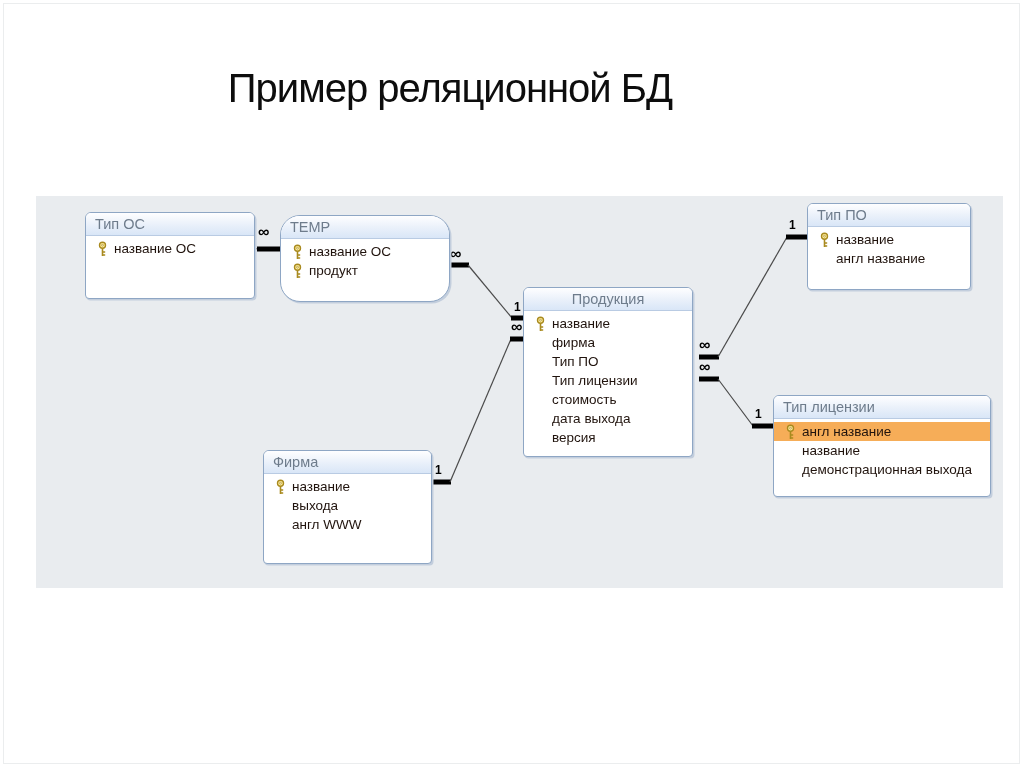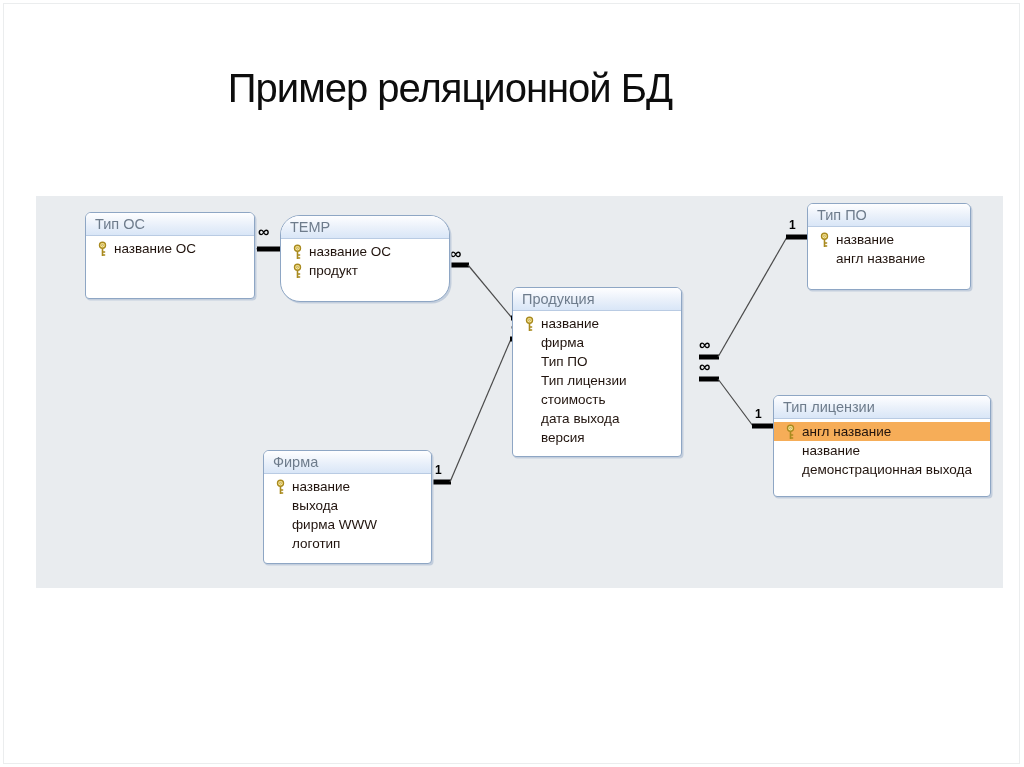--- a/index.html
+++ b/index.html
@@ -125,21 +125,21 @@
           <svg width="11" height="16" viewBox="0 0 11 16">
             <circle cx="5.5" cy="4.2" r="3" fill="#ffef9e" stroke="#a98a1f" stroke-width="1.4"></circle>
             <circle cx="5.5" cy="4.2" r="0.95" fill="#fffef2" stroke="#a98a1f" stroke-width="0.7"></circle>
             <path d="M5.5 7.2 V15 M5.5 11 H8.2 M5.5 14 H8.2" stroke="#a98a1f" stroke-width="1.6" fill="none"></path>
           </svg>
         </span>
         <span>продукт</span>
       </div>
     </div>
 </div>
-<div class="tbl" style="left:512px;top:287px;width:168px;height:168px;">
+<div class="tbl" style="left:523px;top:287px;width:168px;height:168px;text-align:center;">
   <div class="tbl-h">Продукция</div>
   <div class="tbl-b">
       <div class="row">
         <span class="keycell">
           <svg width="11" height="16" viewBox="0 0 11 16">
             <circle cx="5.5" cy="4.2" r="3" fill="#ffef9e" stroke="#a98a1f" stroke-width="1.4"></circle>
             <circle cx="5.5" cy="4.2" r="0.95" fill="#fffef2" stroke="#a98a1f" stroke-width="0.7"></circle>
             <path d="M5.5 7.2 V15 M5.5 11 H8.2 M5.5 14 H8.2" stroke="#a98a1f" stroke-width="1.6" fill="none"></path>
           </svg>
         </span>
@@ -225,20 +225,16 @@
           </svg>
         </span>
         <span>название</span>
       </div>
       <div class="row">
         <span class="keycell"></span>
         <span>выхода</span>
       </div>
       <div class="row">
         <span class="keycell"></span>
-        <span>фирма WWW</span>
-      </div>
-      <div class="row">
-        <span class="keycell"></span>
-        <span>логотип</span>
+        <span>англ WWW</span>
       </div>
     </div>
 </div>
 
 </body></html>

